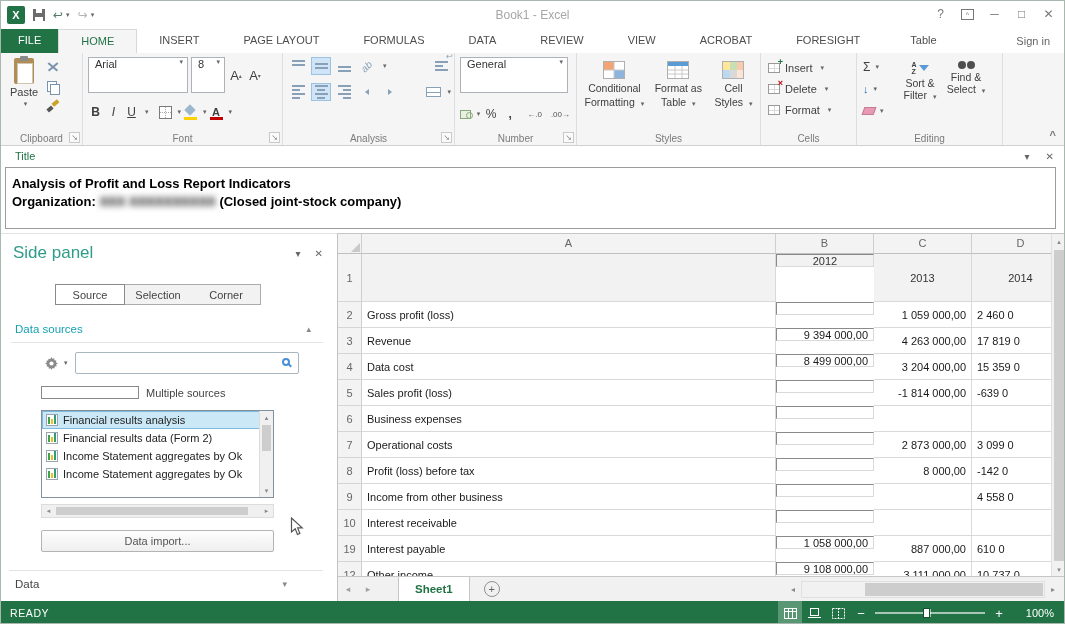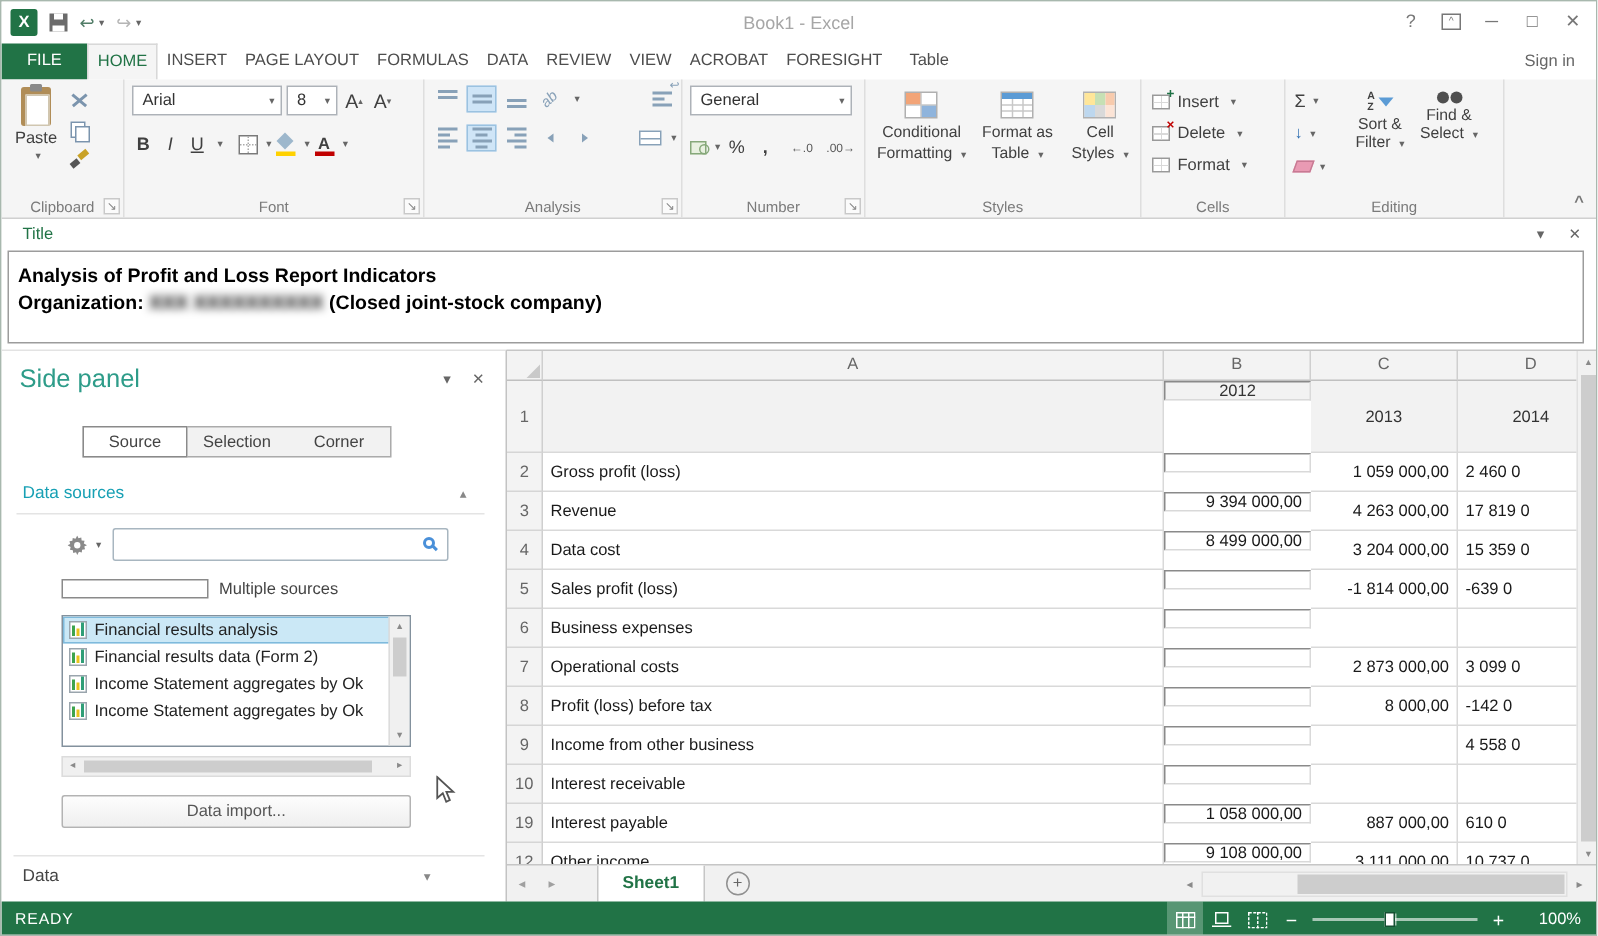--- a/index.html
+++ b/index.html
@@ -17,33 +17,33 @@
   .qat-txt { font-size:12px; color:#527d68; }
   .qat-gray { color:#b5b5b5; }
   .qat-dd { font-size:7px; color:#666; margin-left:-5px; }
   .win-title { position:absolute; left:0; right:0; top:7px; text-align:center; color:#a6a6a6; font-size:12px; }
   .winctl { position:absolute; right:2px; top:0; display:flex; height:26px; z-index:2; }
   .wbtn { width:27px; height:26px; display:flex; align-items:center; justify-content:center; color:#777; font-size:12px; }
   .ribopt { width:13px; height:11px; border:1px solid #777; display:flex; align-items:flex-start; justify-content:center; font-size:7px; color:#777; line-height:9px; }
 
   
   .tabrow { position:absolute; top:28px; left:0; width:100%; height:24px; background:#fff; display:flex; align-items:flex-end; }
-  .rtab { height:24px; line-height:23px; padding:0 6px; font-size:11px; color:#4d4d4d; white-space:nowrap; }
+  .rtab { height:24px; line-height:23px; padding:0 22px; font-size:11px; color:#4d4d4d; white-space:nowrap; }
   .rtab.file { background:#217346; color:#fff; padding:0 17px; }
   .rtab.active { color:#217346; background:#f5f5f5; border:1px solid #d8d8d8; border-bottom:none; }
   .rtab.ctx { margin-left:6px; }
   .signin { margin-left:auto; padding-right:14px; font-size:11px; color:#666; line-height:24px; }
 
   
   .ribbon { position:absolute; top:52px; left:0; width:100%; height:93px; background:#f5f5f5; border-bottom:1px solid #d0d0d0; display:flex; }
   .rgroup { position:relative; height:100%; border-right:1px solid #dedede; padding:4px 3px 15px 5px; }
   .glabel { position:absolute; bottom:1px; left:0; right:0; text-align:center; font-size:10px; color:#7a7a7a; }
   .dlg { position:absolute; right:2px; bottom:2px; font-size:8px; color:#8a8a8a; width:11px; height:11px; line-height:10px; text-align:center; border:1px solid #c9c9c9; background:#fbfbfb; }
   .frow { display:flex; gap:3px; align-items:center; margin-bottom:6px; }
-  .combo { background:#fff; border:1px solid #adb2b8; height:20px; display:flex; align-items:center; padding:0 4px 0 6px; font-size:11px; color:#333; justify-content:space-between; }
+  .combo { background:#fff; border:1px solid #adb2b8; height:36px; display:flex; align-items:flex-start; padding:0 4px 0 6px; font-size:11px; color:#333; justify-content:space-between; }
   .dd { font-size:7px; color:#666; margin-left:3px; }
   .tbtn { display:inline-flex; align-items:center; justify-content:center; min-width:16px; height:18px; font-size:12px; color:#404040; }
 
   
   .paste-btn { position:absolute; left:4px; top:5px; width:38px; height:70px; display:flex; flex-direction:column; align-items:center; gap:2px; font-size:11px; color:#404040; }
   .clip-ic { position:relative; width:20px; height:26px; background:#b08d57; border-radius:2px; }
   .clip-ic::before { content:''; position:absolute; left:3px; top:5px; width:14px; height:19px; background:#fff; border:1px solid #d0c6b0; }
   .clip-ic::after { content:''; position:absolute; left:6px; top:-2px; width:8px; height:5px; background:#8a8a8a; border-radius:1px; }
   .clipcol { position:absolute; left:46px; top:8px; display:flex; flex-direction:column; gap:8px; }
   .cut-ic { position:relative; width:12px; height:12px; }

